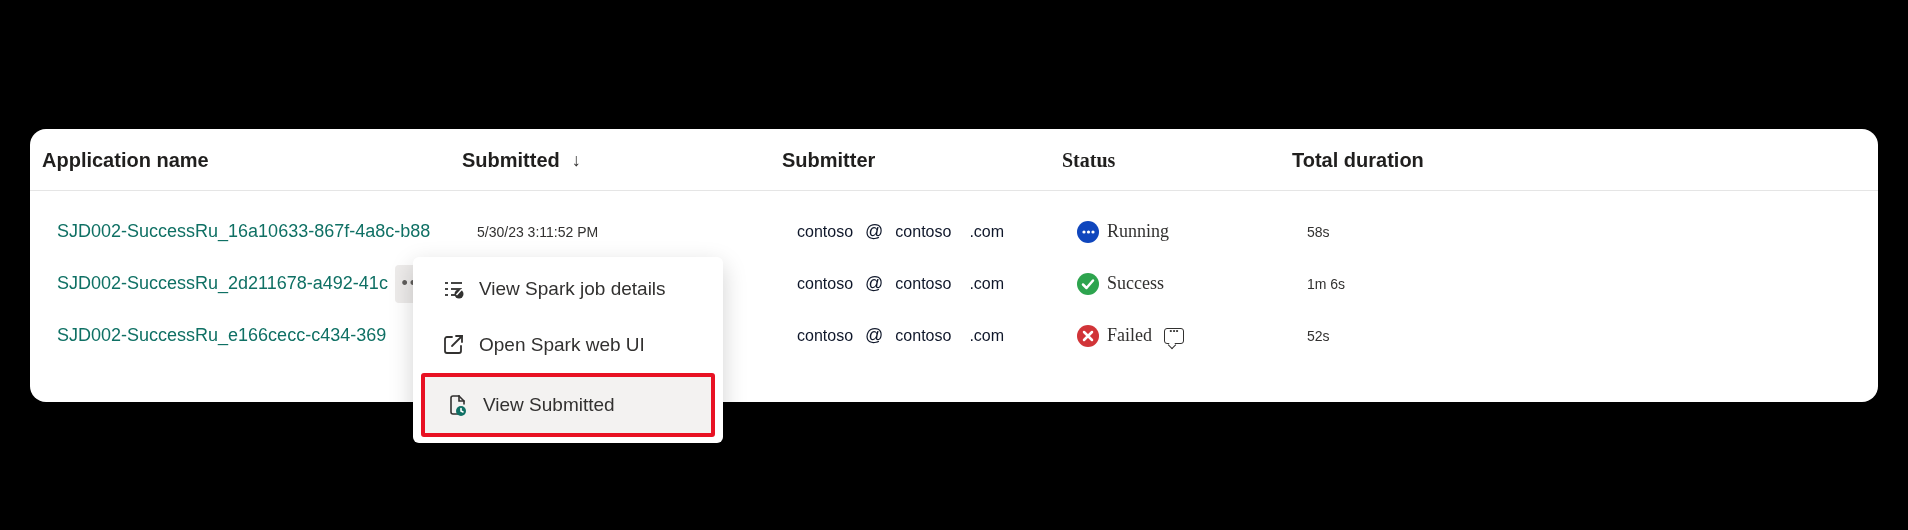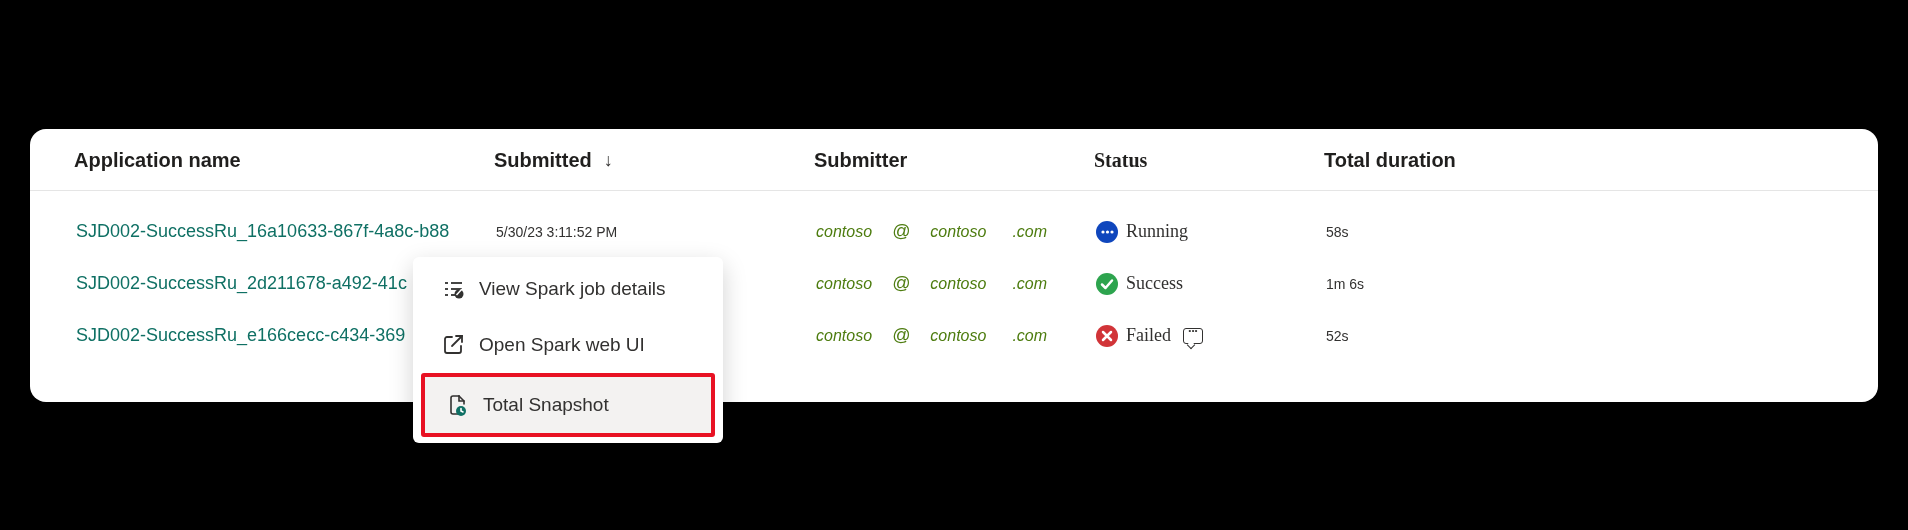--- a/index.html
+++ b/index.html
@@ -20,21 +20,21 @@
       background: #fff;
       border-radius: 16px;
       width: 100%;
       max-width: 1850px;
       padding: 0;
       overflow: visible;
       position: relative;
     }
     .table-header {
       display: flex;
-      padding: 20px 30px 18px 44px;
+      padding: 20px 30px 18px 12px;
       border-bottom: 1px solid #e5e5e5;
     }
     .col {
       display: flex;
       align-items: center;
       gap: 8px;
     }
     .col-name { width: 420px; }
     .col-submitted { width: 280px; gap: 12px; }
     .col-submitter { width: 280px; margin-left: 40px; }
@@ -43,21 +43,21 @@
     .header-label {
       font-size: 20px;
       font-weight: 600;
       color: #201f1e;
     }
     .sort-arrow {
       font-size: 18px;
       color: #323130;
     }
     .table-body {
-      padding: 15px 30px 40px 46px;
+      padding: 15px 30px 40px 27px;
     }
     .row {
       display: flex;
       align-items: center;
       height: 52px;
       position: relative;
     }
     .link-cell {
       color: #0f7064;
       font-size: 18px;
@@ -66,24 +66,23 @@
       text-overflow: clip;
       cursor: pointer;
     }
     .text-cell {
       color: #323130;
       font-size: 14px;
     }
     .submitter-cell {
       display: flex;
       align-items: center;
-      gap: 20px;
-      color: #4d7c0f;
+      gap: 12px;
+      color: #0f172a;
       font-size: 16px;
-      font-style: italic;
     }
     .submitter-cell .at {
       font-size: 18px;
     }
     .status-cell {
       display: flex;
       align-items: center;
     }
     .status-icon {
       width: 22px;
@@ -331,17 +330,17 @@
     <div class="menu-item highlighted">
       <span class="menu-icon">
         <svg viewBox="0 0 24 24" fill="none" stroke="#323130" stroke-width="1.6" stroke-linecap="round">
           <path d="M14 3 H8 a2 2 0 0 0 -2 2 v14 a2 2 0 0 0 2 2 h5"></path>
           <path d="M14 3 L19 8 V11"></path>
           <path d="M14 3 V8 H19"></path>
           <circle cx="16" cy="18" r="5" fill="#0f7064" stroke="none"></circle>
           <path d="M16 15.5 V18 L18 19" stroke="#fff" stroke-width="1.6"></path>
         </svg>
       </span>
-      <span>Total Snapshot</span>
+      <span>View Submitted</span>
     </div>
   </div>
 
 </div>
 
 </body></html>

